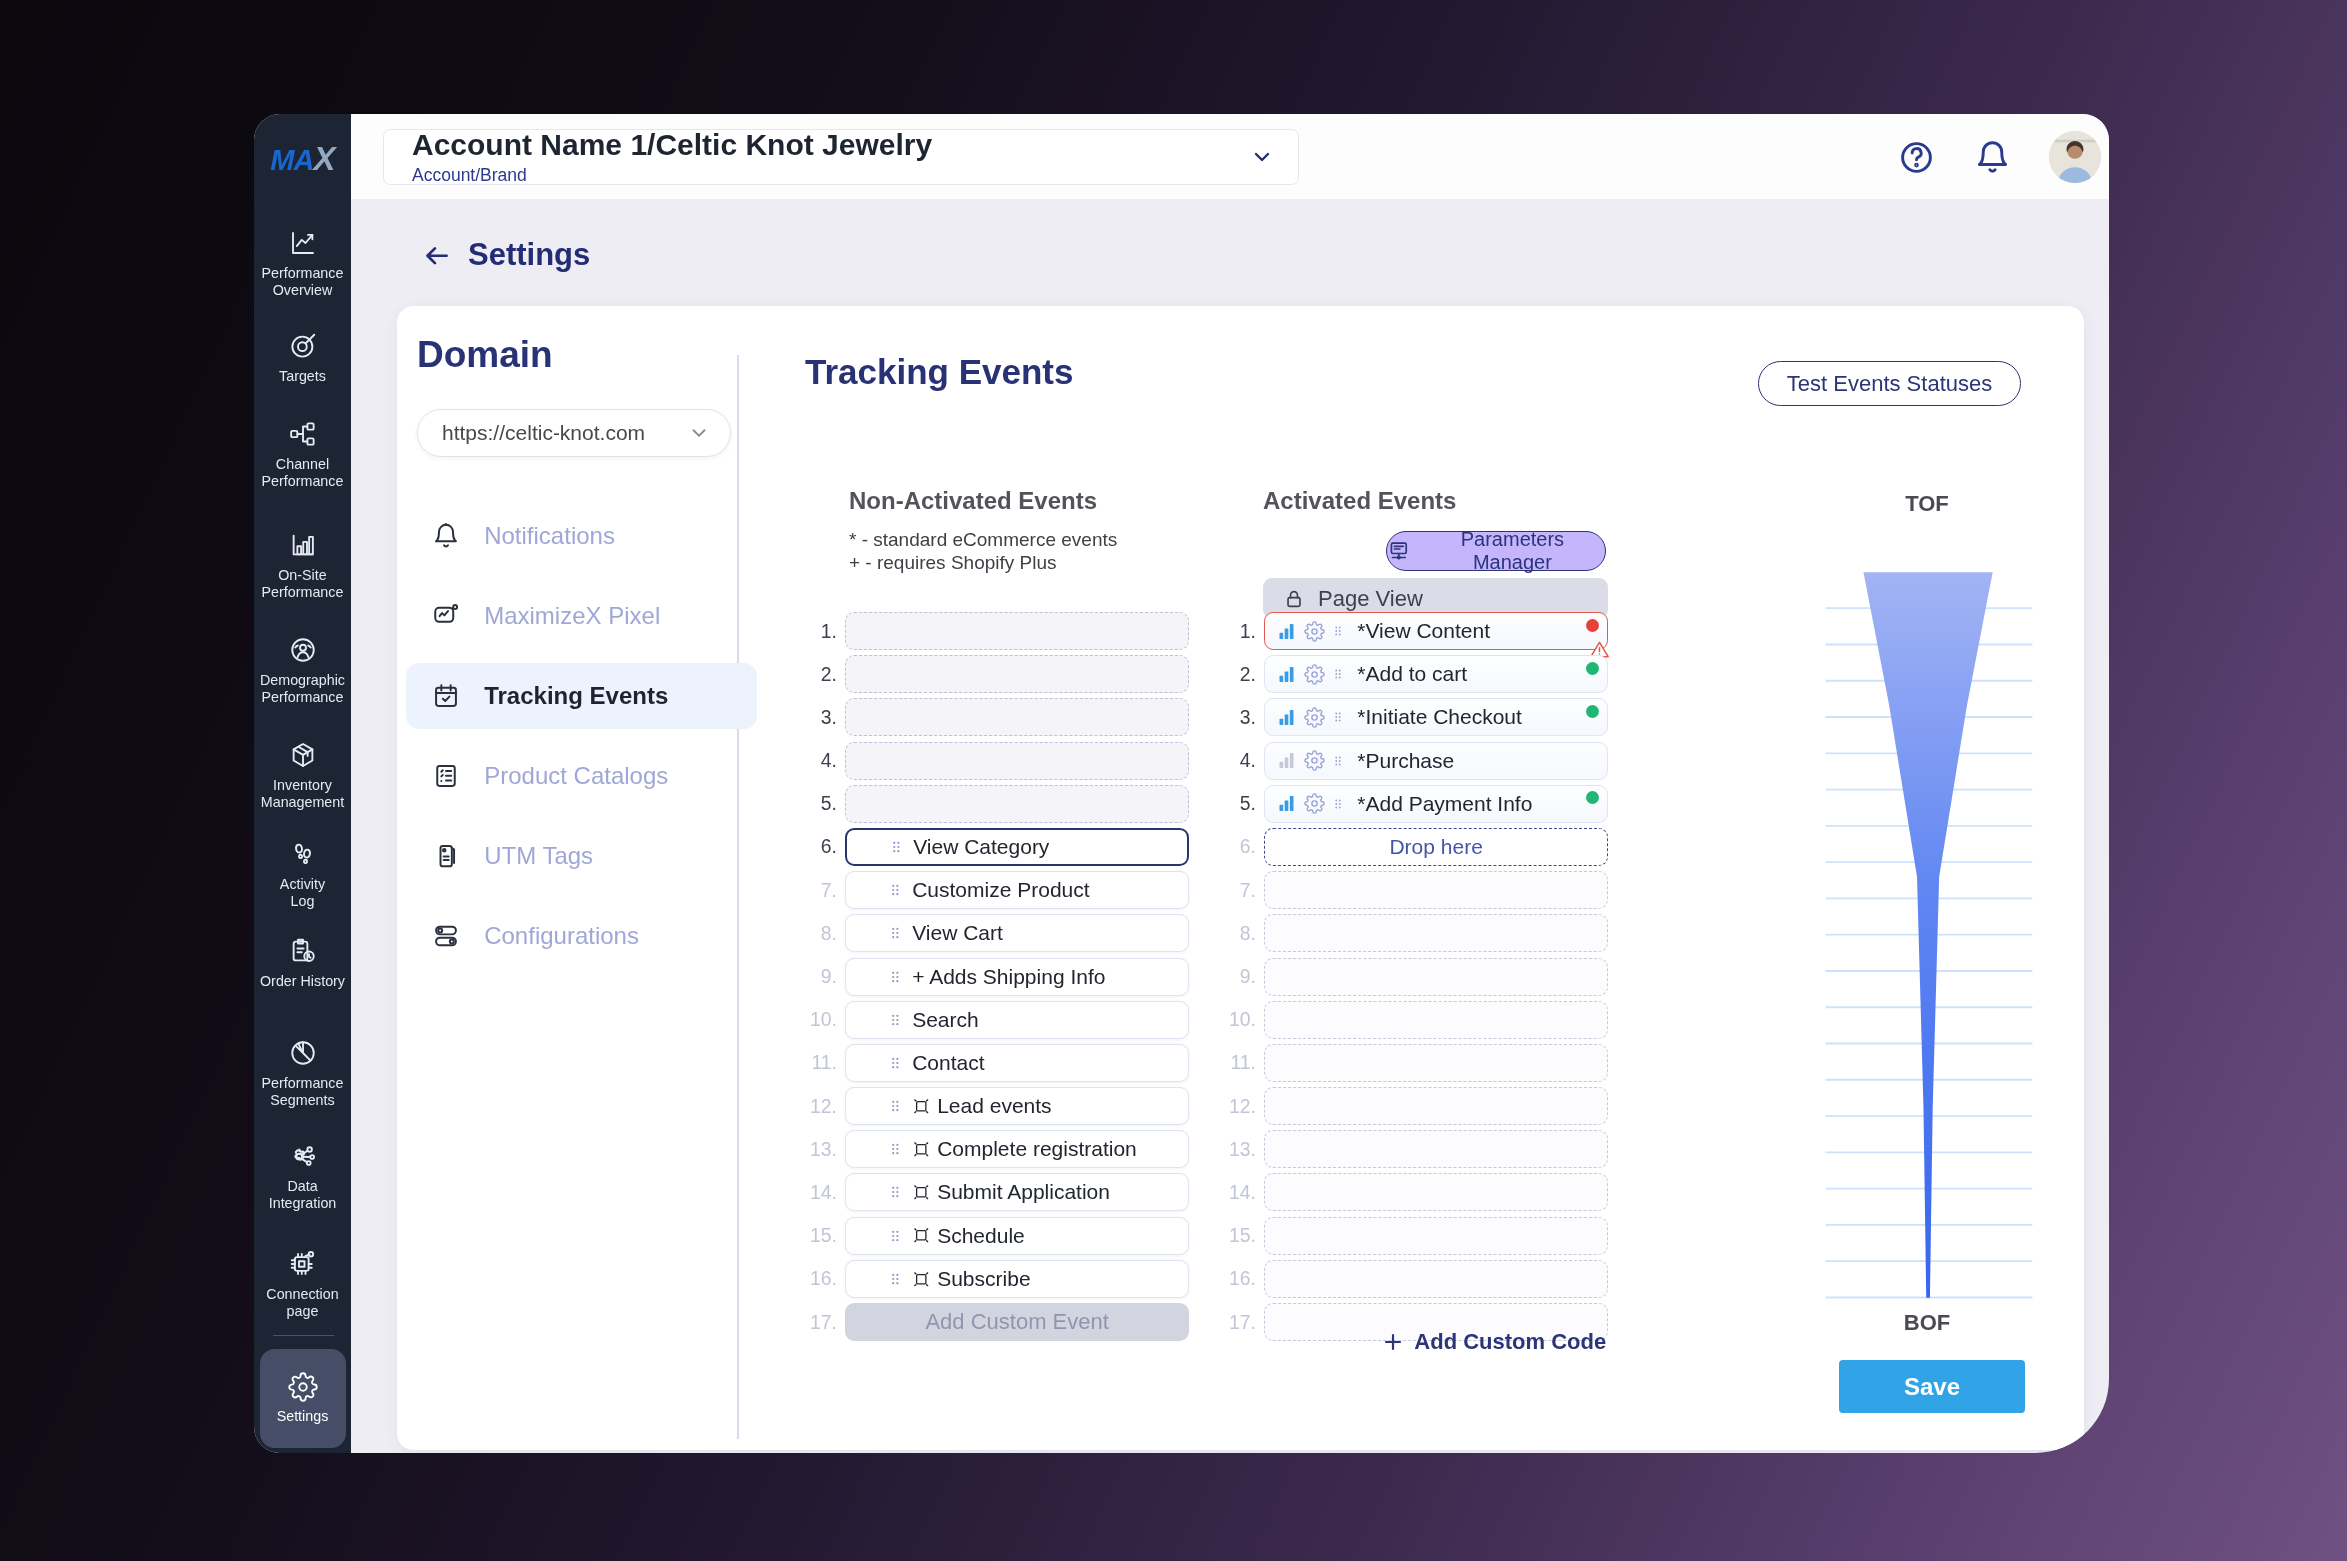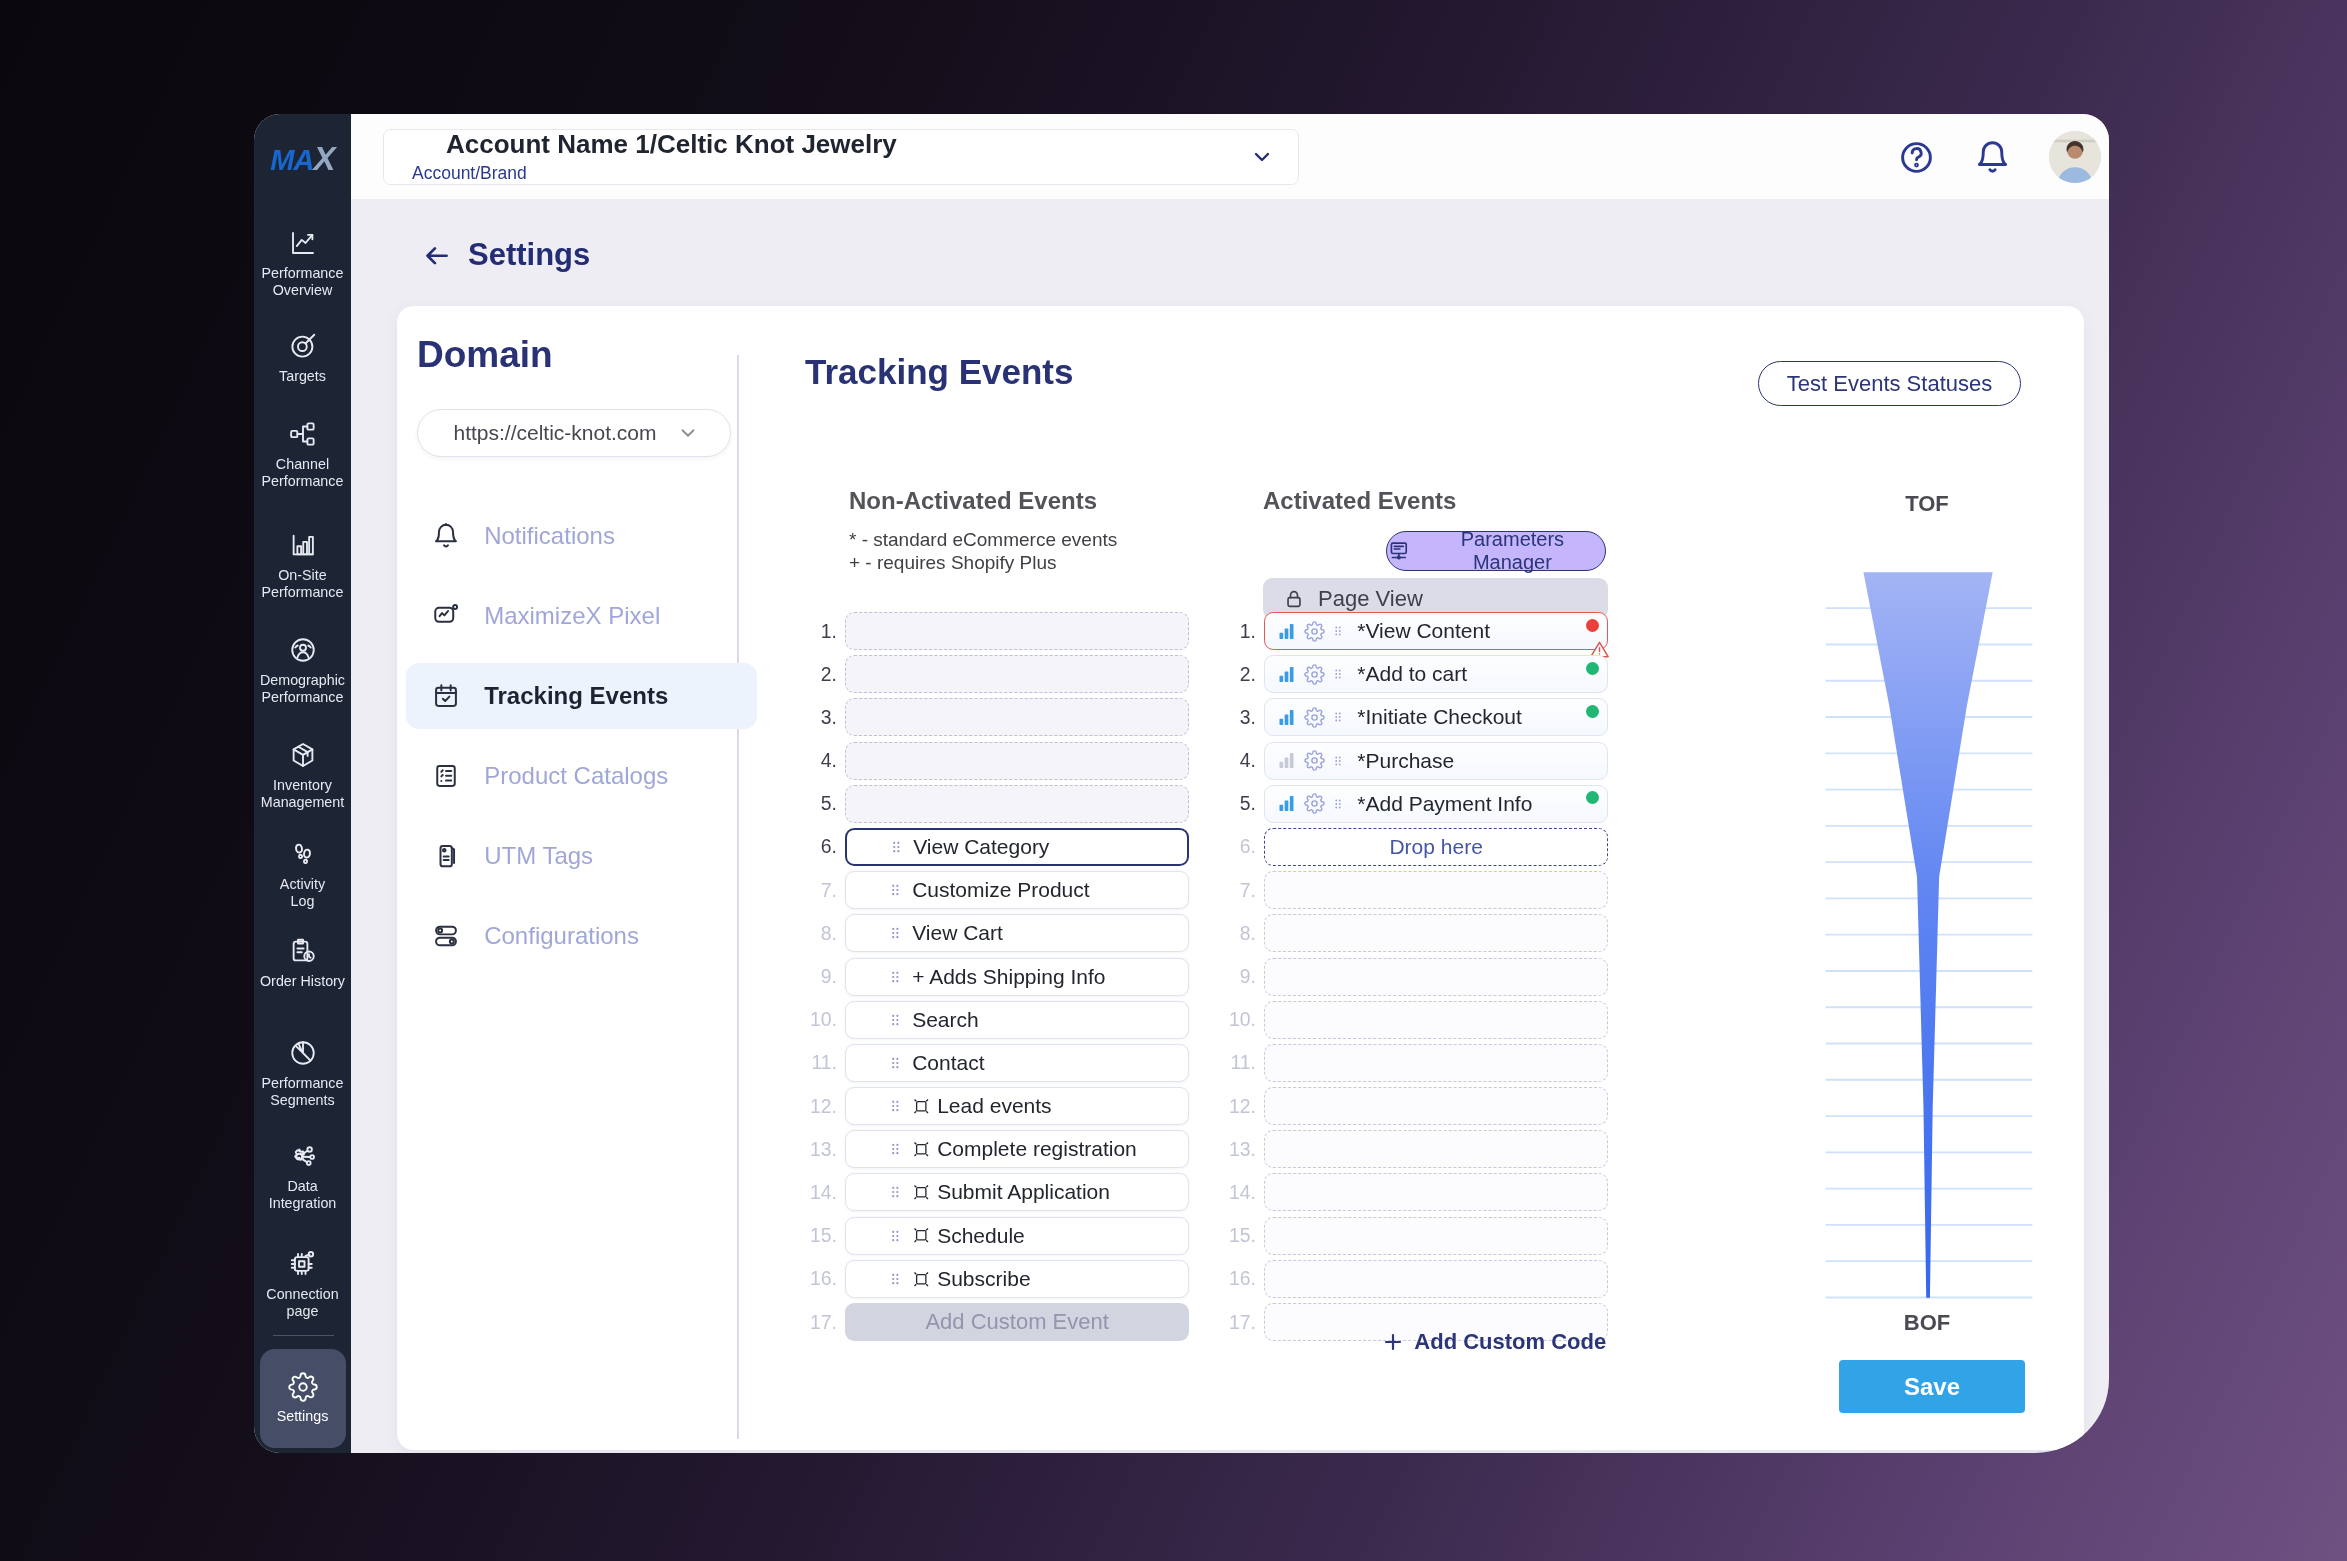--- a/index.html
+++ b/index.html
@@ -23,40 +23,40 @@
     background:#454e66; border-radius:14.8px; display:flex; flex-direction:column; align-items:center;
     justify-content:center; cursor:pointer; }
   .settings-active .ic { width:30px; height:30px; stroke:#fff; stroke-width:1.5; fill:none; stroke-linecap:round; stroke-linejoin:round; }
   .settings-active .side-label { color:#fff; }
 
   
   .topbar { position:absolute; left:97px; top:0; width:1758px; height:85px; background:#fdfdfe; border-radius:0 26px 0 0; }
   .account-select { position:absolute; left:32px; top:14.8px; width:916px; height:56px; background:#fff;
     border:1.4px solid #e7e6ee; border-radius:7.4px; display:flex; align-items:center; justify-content:space-between;
     padding:0 24px 0 28px; cursor:pointer; }
-  .acct-title { font-size:26px; font-weight:700; color:#1e2430;margin-left:34px; }
+  .acct-title { font-size:30px; font-weight:700; color:#1e2430; }
   .acct-sub { font-size:17.5px; color:#2b3990; margin-top:2.8px; }
   .chev { width:24px; height:24px; stroke:#232d73; stroke-width:2.4; fill:none; stroke-linecap:round; stroke-linejoin:round; }
   .tb-icon { position:absolute; top:25px; width:37px; height:37px; stroke:#2b3990; stroke-width:1.9; fill:none;
     stroke-linecap:round; stroke-linejoin:round; cursor:pointer; }
   .avatar { position:absolute; left:1698px; top:16.6px; width:52px; height:52px; border-radius:50%; overflow:hidden; cursor:pointer; background:#dfe0da; }
 
   
   .back-btn { position:absolute; left:168px; top:127px; width:29.5px; height:29.5px; stroke:#232d73; stroke-width:2.2;
     fill:none; stroke-linecap:round; stroke-linejoin:round; cursor:pointer; }
   .page-title { position:absolute; left:214px; top:123px; font-size:31px; font-weight:700; color:#232d73; }
 
   
   .card { position:absolute; left:143px; top:192px; width:1687px; height:1144px; background:#fff; border-radius:16.6px;
     box-shadow:0 3.7px 14.8px rgba(30,30,70,.06); }
   .v-divider { position:absolute; left:340px; top:49px; width:1.8px; height:1084px; background:#ddd9ec; }
 
   .domain-title { position:absolute; left:20px; top:28px; font-size:37px; font-weight:700; color:#283274; }
   .domain-dd { position:absolute; left:20px; top:103px; width:314px; height:48px; background:#fff; border:1.4px solid #e3e2ec;
-    border-radius:24px; display:flex; align-items:center; justify-content:center; padding:0 20px 0 24px;
+    border-radius:24px; display:flex; align-items:center; justify-content:space-between; padding:0 20px 0 24px;
     box-shadow:0 1.8px 5.5px rgba(40,40,80,.05); cursor:pointer;gap:20px; }
   .domain-dd span { font-size:21px; color:#47474f; }
   .domain-dd .chev { stroke:#8b8b95; stroke-width:2; width:22px; height:22px; }
 
   .menu { position:absolute; left:9.2px; top:197px; width:351px; }
   .menu-item { height:66px; margin-bottom:14px; display:flex; align-items:center; padding-left:26px; border-radius:13px; cursor:pointer; }
   .menu-item .ic { width:28px; height:28px; stroke:#2a3040; stroke-width:1.7; fill:none; stroke-linecap:round; stroke-linejoin:round; }
   .menu-item span { margin-left:24px; font-size:24px; color:#a0a7d6; }
   .menu-item.active { background:#edf3fc; }
   .menu-item.active span { color:#1d2333; font-weight:700; }

